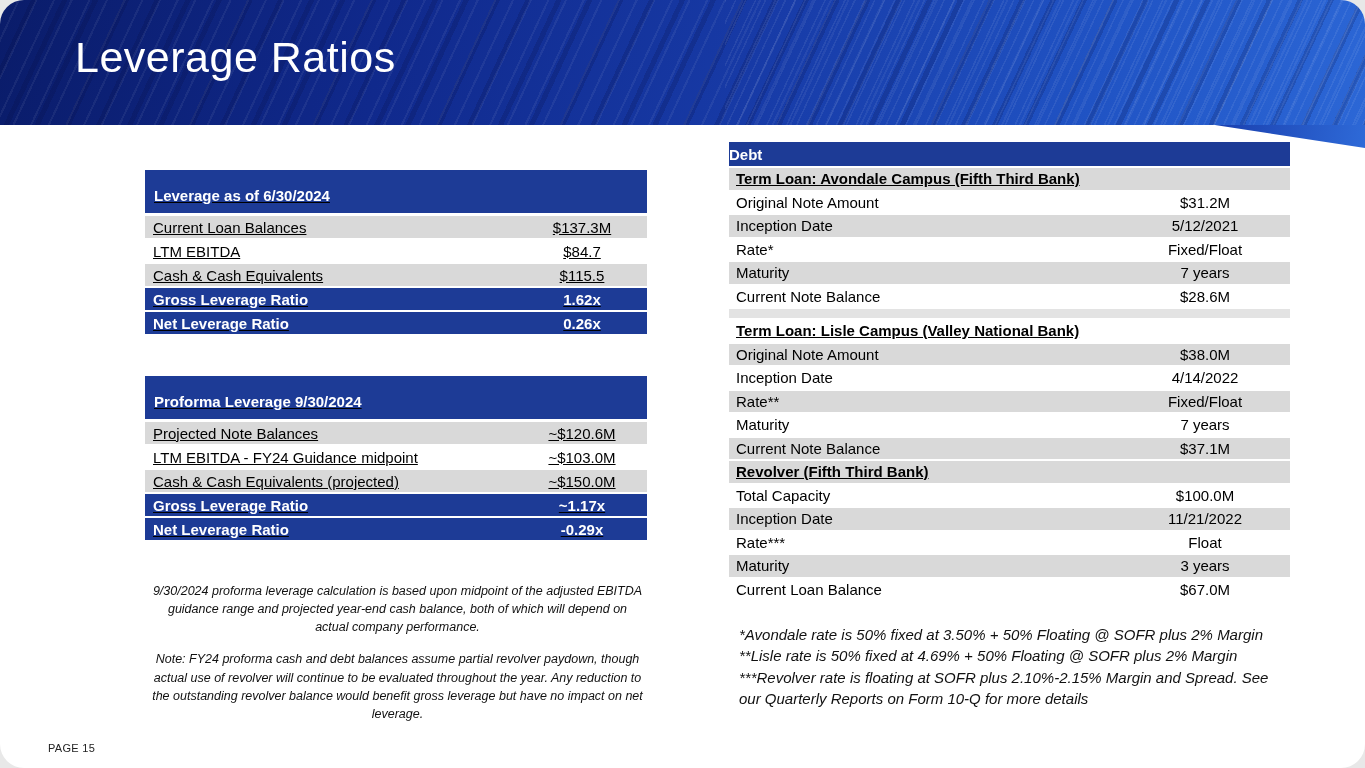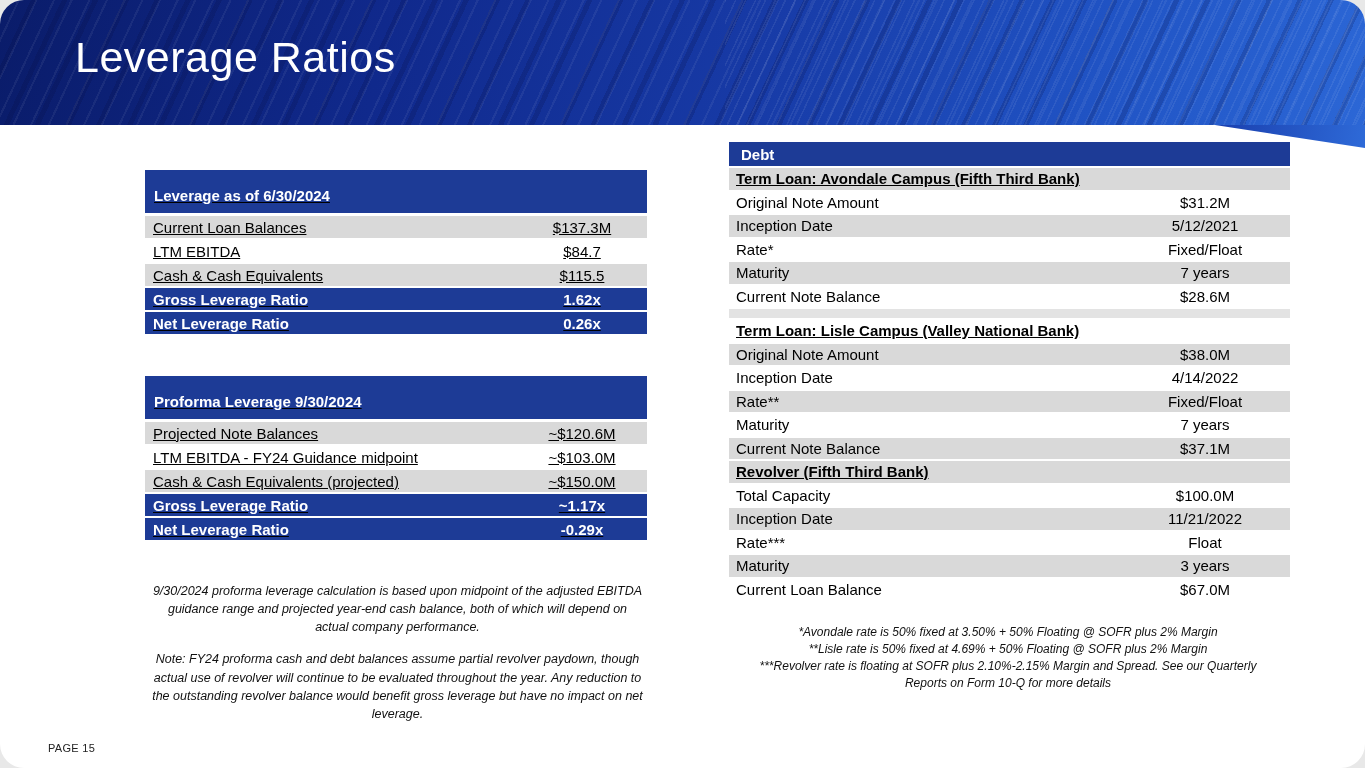--- a/index.html
+++ b/index.html
@@ -56,37 +56,37 @@
   .footnotes p {
     font-size:12.5px; font-style:italic; color:#111;
     line-height:1.45; margin-bottom:14px;text-align:center;
   }
 
   
   .right-col { position:absolute; left:729px; top:142px; width:561px; }
   .debt-header {
     height:26px; background:var(--tblue); color:#fff;
     font-weight:bold; font-size:15px;
-    display:flex; align-items:center; padding-left:12px;
+    display:flex; align-items:center; padding-left:0;
     border-bottom:2px solid #fff;
   }
   .drow {
     display:flex; align-items:center; height:23.5px;
     border-bottom:2px solid #fff; font-size:15px; color:#000;
   }
   .drow.gray { background:#d9d9d9; }
   .drow .lbl { flex:1; padding-left:7px; white-space:nowrap; }
   .drow .val { width:170px; text-align:center; white-space:nowrap; }
   .drow.section .lbl { font-weight:bold; text-decoration:underline; }
   .drow.spacer { height:11px; }
   .drow.spacer.gray { background:#e3e3e3; }
 
   .debt-footnotes { margin-top:22px; padding-left:10px; width:548px; }
   .debt-footnotes p {
-    font-size:12px; font-style:italic; color:#111; line-height:1.42;text-align:center;
+    font-size:15px; font-style:italic; color:#111; line-height:1.42;
   }
 
   
   .page-num {
     position:absolute; left:48px; bottom:14px;
     font-size:11px; color:#222; letter-spacing:.3px;
   }
 </style>
 </head>
 <body>

